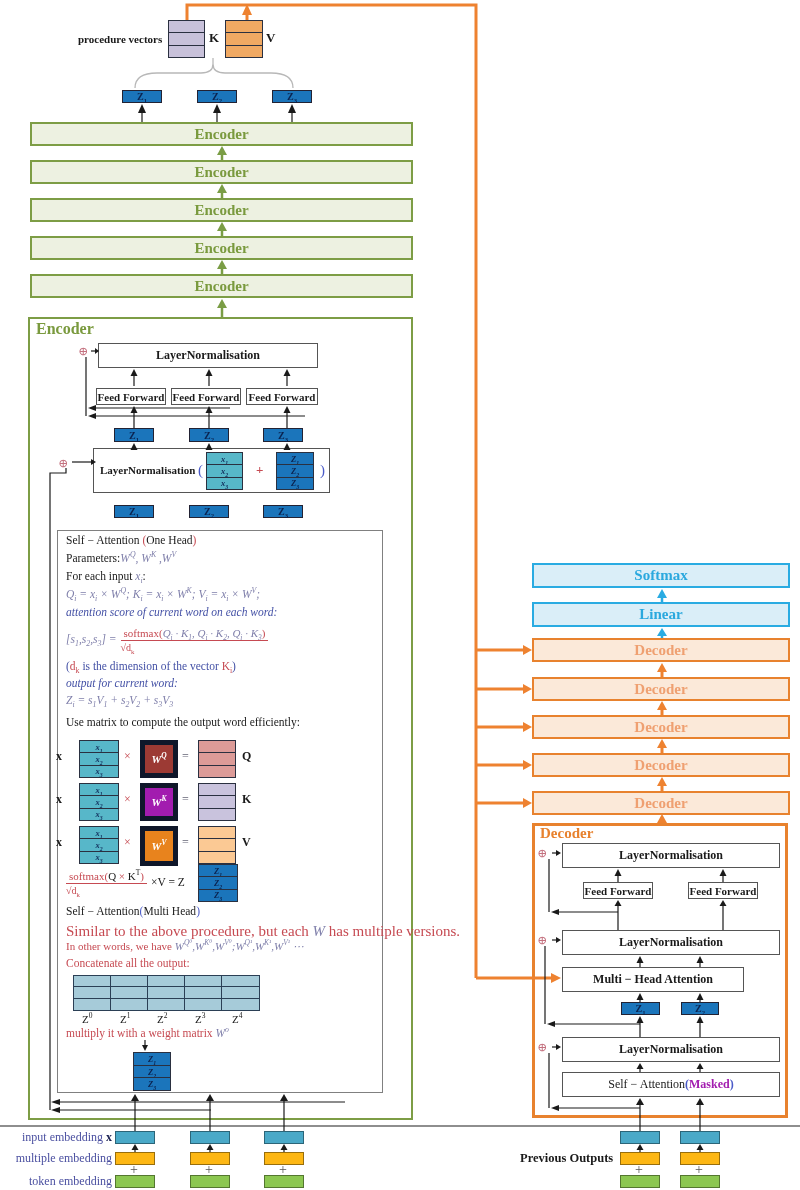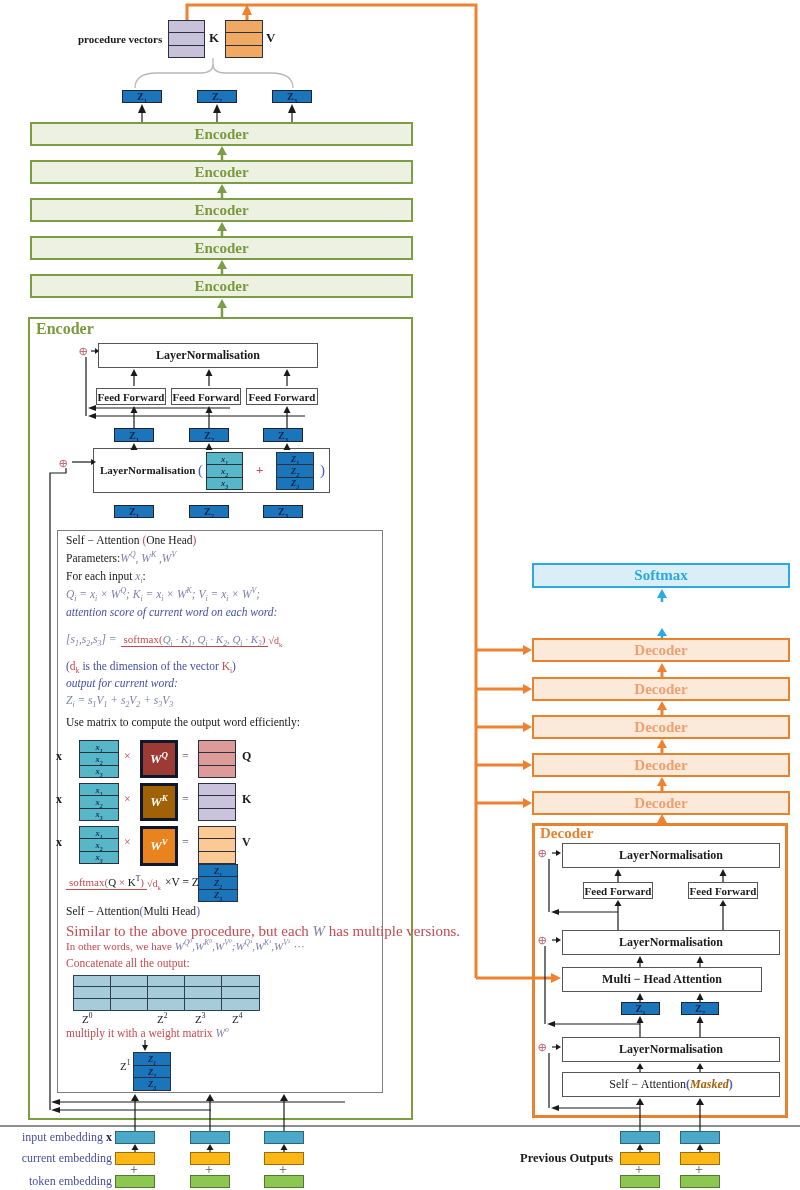--- a/index.html
+++ b/index.html
@@ -28,44 +28,44 @@
   .teal{background:#57b7c9;color:#13305e}
   .zblue{background:#1b75bb;color:#0a2350}
   .kpur{background:#c8c1da}
   .vora{background:#f0a963}
   .qres{background:#dc9b98}
   .kres{background:#c9c3dd}
   .vres{background:#fbc994}
   .zrow{background:#1b75bb;border:1px solid #223;color:#0a2350;font-weight:700;font-size:10px}
   .emb{border:1px solid rgba(0,0,0,.4)}
   .eb{background:#4aa9c8}.ey{background:#fdb714}.eg{background:#8cc751}
-  .wbox{color:#fff;font-weight:700;font-style:italic;font-size:13px;border:3px solid #0f172a}
-  .wq{background:#9c3a34}.wk{background:#a16207}.wv{background:#e8831d}
+  .wbox{color:#fff;font-weight:700;font-style:italic;font-size:11px;border:5px solid #0f172a}
+  .wq{background:#9c3a34}.wk{background:#a21caf}.wv{background:#e8831d}
   .ctable{background:#a6cbd9;border:1.5px solid #2b3f55;display:grid;
           grid-template-columns:repeat(5,1fr);grid-template-rows:repeat(3,1fr)}
   .ctable i{border-right:1px solid #2b3f55;border-bottom:1px solid #2b3f55}
   .ctable i:nth-child(5n){border-right:none}
   .ctable i:nth-child(n+11){border-bottom:none}
   sub,sup{font-size:68%;line-height:0}
   
   .c-bb{font-weight:400;color:#1a1a1a}
   .c-red{color:#c64a52}
   .c-blue{color:#4350a5;font-style:italic}
   .c-blu{color:#4350a5}
   .c-blue2{color:#4a5ac8}
-  .c-bluei{color:#a16207;font-style:italic}
+  .c-bluei{color:#a21caf;}
   .c-m{color:#8080ab;font-style:italic}
   .c-emb{color:#4a4fa0;}
   .c-embx{color:#1a2050;font-weight:700;font-style:normal}
   .oplus{color:#c4717f;font-size:12px;line-height:1}
   .plus{color:#555;font-size:14px;line-height:1}
   .parenb{color:#4a5ac8;font-size:15px;font-weight:400}
   .plusr{color:#c64a52;font-size:13px;font-weight:700}
   .lbl{font-size:11.5px}
-  .frac{display:inline-flex;flex-direction:row;align-items:flex-end;vertical-align:middle}
+  .frac{display:inline-flex;flex-direction:column;align-items:flex-start;vertical-align:middle}
   .frac .fn{padding:0 3px;border-bottom:1px solid #c64a52;font-size:11px}
   .frac .fd{font-size:10px;padding-top:1px}
   .fline{display:flex;align-items:center;gap:4px}
   svg.wires{position:absolute;left:0;top:0;pointer-events:none}
 </style>
 </head>
 <body>
 
 <div id="page">
 
@@ -293,39 +293,42 @@
       <i></i>
       <i></i>
       <i></i>
     <i></i>
       <i></i>
       <i></i>
       <i></i>
       <i></i>
   </div>
   <div class="txt" style="left:82px;top:1013px;font-size:11px"><span class="c-bb">Z<sup>0</sup></span></div>
-  <div class="txt" style="left:120px;top:1060px;font-size:11px"><span class="c-bb">Z<sup>1</sup></span></div>
+  <div class="txt" style="left:120px;top:1013px;font-size:11px"><span class="c-bb">Z<sup>1</sup></span></div>
   <div class="txt" style="left:157px;top:1013px;font-size:11px"><span class="c-bb">Z<sup>2</sup></span></div>
   <div class="txt" style="left:195px;top:1013px;font-size:11px"><span class="c-bb">Z<sup>3</sup></span></div>
   <div class="txt" style="left:232px;top:1013px;font-size:11px"><span class="c-bb">Z<sup>4</sup></span></div>
   <div class="txt lbl" style="left:66px;top:1027px"><span class="c-red">multiply it with a weight matrix </span><span class="c-m">W<sup>o</sup></span></div>
   <div class="box stack zblue" style="left:133px;top:1052px;width:38px;height:39px">
     <div>
         <span><span>Z<sub>1</sub></span></span>
       </div>
     <div>
         <span><span>Z<sub>2</sub></span></span>
       </div>
     <div>
         <span><span>Z<sub>3</sub></span></span>
       </div>
   </div>
 
   <div class="box cy-s ctr" style="left:532px;top:563px;width:258px;height:25px">
       <span>Softmax</span>
+    </div>
+  <div class="box cy-s ctr" style="left:532px;top:602px;width:258px;height:25px">
+      <span>Linear</span>
     </div>
   <div class="box dec-s ctr" style="left:532px;top:638px;width:258px;height:24px">
       <span>Decoder</span>
     </div>
   <div class="box dec-s ctr" style="left:532px;top:677px;width:258px;height:24px">
       <span>Decoder</span>
     </div>
   <div class="box dec-s ctr" style="left:532px;top:715px;width:258px;height:24px">
       <span>Decoder</span>
     </div>
@@ -338,35 +341,35 @@
 
   <div class="box dec-big" style="left:532px;top:823px;width:256px;height:295px"></div>
   <div class="txt dec-title" style="left:540px;top:825px">Decoder</div>
 
   <span class="txt oplus" style="left:537px;top:847px">⊕</span>
   <div class="box white-box ln ctr" style="left:562px;top:843px;width:218px;height:25px">LayerNormalisation</div>
   <div class="box white-box ff ctr" style="left:583px;top:882px;width:70px;height:17px">Feed Forward</div>
   <div class="box white-box ff ctr" style="left:688px;top:882px;width:70px;height:17px">Feed Forward</div>
   <span class="txt oplus" style="left:537px;top:934px">⊕</span>
   <div class="box white-box ln ctr" style="left:562px;top:930px;width:218px;height:25px">LayerNormalisation</div>
-  <div class="box white-box ln ctr" style="left:562px;top:967px;width:200px;height:25px">Multi − Head Attention</div>
+  <div class="box white-box ln ctr" style="left:562px;top:967px;width:182px;height:25px">Multi − Head Attention</div>
   <div class="box zrow ctr" style="left:621px;top:1002px;width:39px;height:13px">
       <span><span>Z<sub>1</sub></span></span>
     </div>
   <div class="box zrow ctr" style="left:681px;top:1002px;width:38px;height:13px">
       <span><span>Z<sub>2</sub></span></span>
     </div>
   <span class="txt oplus" style="left:537px;top:1041px">⊕</span>
   <div class="box white-box ln ctr" style="left:562px;top:1037px;width:218px;height:25px">LayerNormalisation</div>
   <div class="box white-box ctr" style="left:562px;top:1072px;width:218px;height:25px;font-size:12px">
       <span><span class="c-bb">Self − Attention</span><span class="c-blue2">(</span><span class="c-bluei">Masked</span><span class="c-blue2">)</span></span>
     </div>
 
   <div class="txt" style="left:0;top:1131px;width:112px;text-align:right;font-size:12px"><span class="c-emb">input embedding </span><span class="c-embx">x</span></div>
-  <div class="txt" style="left:0;top:1152px;width:112px;text-align:right;font-size:12px"><span class="c-emb">current embedding</span></div>
+  <div class="txt" style="left:0;top:1152px;width:112px;text-align:right;font-size:12px"><span class="c-emb">multiple embedding</span></div>
   <div class="txt" style="left:0;top:1175px;width:112px;text-align:right;font-size:12px"><span class="c-emb">token embedding</span></div>
 
   <div class="box emb eb" style="left:115px;top:1131px;width:40px;height:13px"></div>
   <div class="box emb eb" style="left:190px;top:1131px;width:40px;height:13px"></div>
   <div class="box emb eb" style="left:264px;top:1131px;width:40px;height:13px"></div>
   <div class="box emb ey" style="left:115px;top:1152px;width:40px;height:13px"></div>
   <div class="box emb ey" style="left:190px;top:1152px;width:40px;height:13px"></div>
   <div class="box emb ey" style="left:264px;top:1152px;width:40px;height:13px"></div>
   <span class="txt plus" style="left:130px;top:1163px">+</span>
   <span class="txt plus" style="left:205px;top:1163px">+</span>

